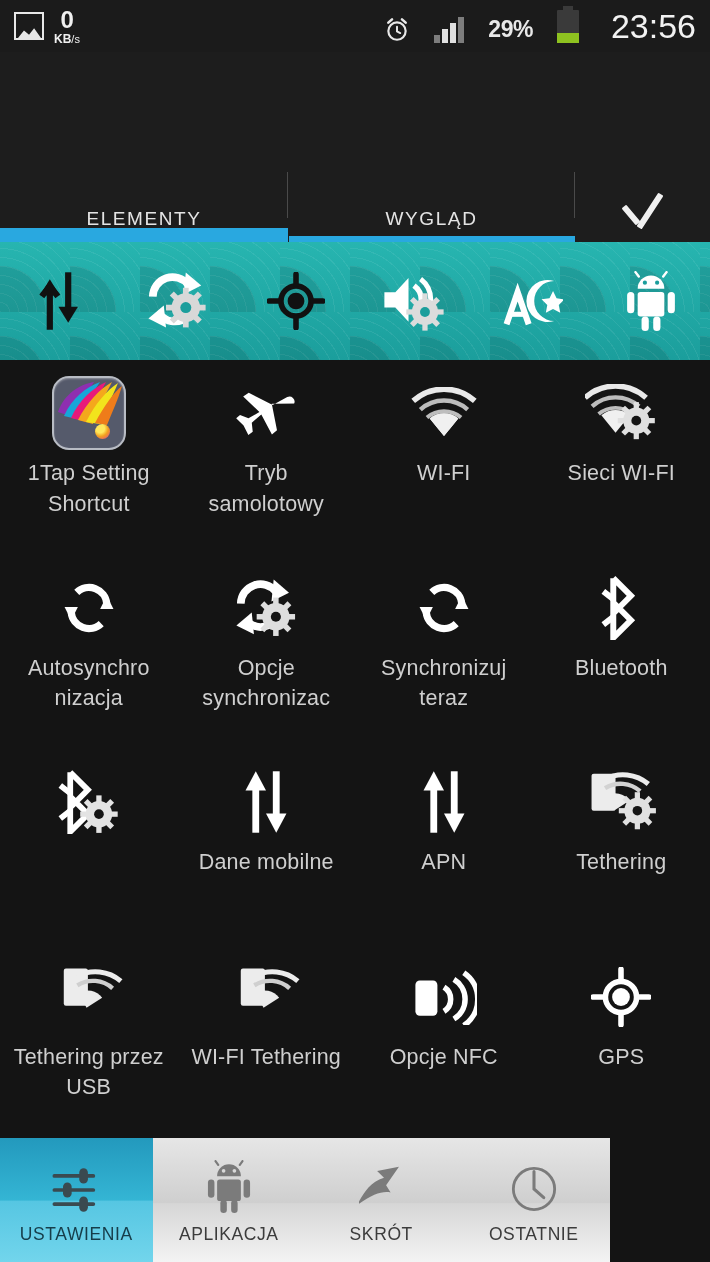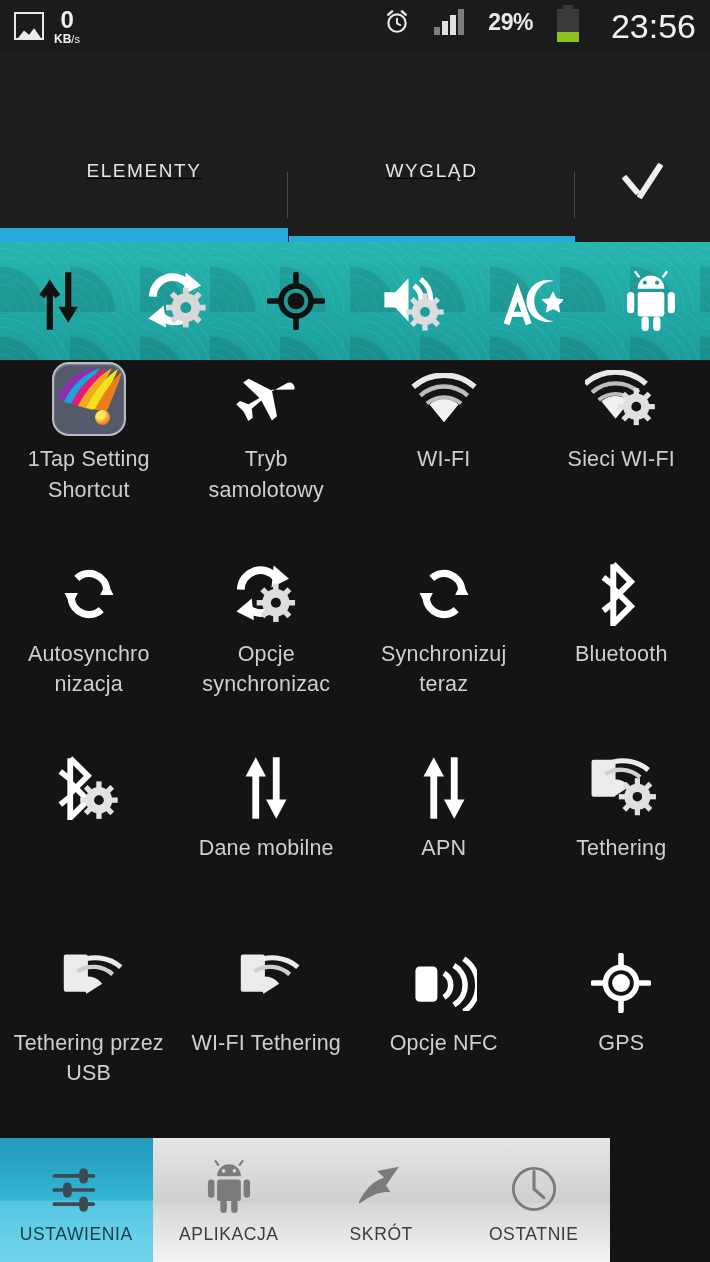--- a/index.html
+++ b/index.html
@@ -11,21 +11,21 @@
   #app { position:relative; width:710px; height:1262px; background:#141414; overflow:hidden; }
 
   
   #statusbar {
     position:absolute; left:0; top:0; width:710px; height:52px;
     background:#1b1b1b;
     display:flex; align-items:center;
     padding:0 14px;
   }
   .sb-left { display:flex; align-items:center; gap:10px; }
-  .sb-right { margin-left:auto; display:flex; align-items:flex-start; gap:24px; }
+  .sb-right { margin-left:auto; display:flex; align-items:flex-end; gap:24px; }
   .gallery-icon { width:30px; height:28px; border:2.5px solid #e8e8e8; position:relative; overflow:hidden; }
   .gallery-icon:after{
     content:""; position:absolute; left:2px; bottom:0; width:23px; height:12px;
     background:#e8e8e8;
     clip-path:polygon(0% 100%, 26% 38%, 48% 72%, 70% 18%, 100% 100%);
   }
   .netspeed { display:flex; flex-direction:column; align-items:center; line-height:1; color:#f0f0f0; }
   .netspeed .num { font-size:24px; font-weight:bold; letter-spacing:-0.5px; }
   .netspeed .unit { font-size:12px; font-weight:bold; margin-top:1px; }
   .netspeed .unit i { font-style:normal; font-weight:normal; font-size:11px; }
@@ -40,21 +40,21 @@
   .batt:before{ content:""; position:absolute; top:-4px; left:6px; width:10px; height:4px; background:#3a3a3a; }
   .batt .lvl { position:absolute; bottom:0; left:0; width:100%; height:29%; background:#8ec220; }
   .clock { color:#f2f2f2; font-size:34px; font-weight:normal; letter-spacing:0px; line-height:1;margin-left:8px; }
 
   
   #gap { position:absolute; left:0; top:52px; width:710px; height:108px; background:#1d1d1d; }
 
   
   #tabbar { position:absolute; left:0; top:160px; width:710px; height:82px; background:#1d1d1d; }
   .tabrow { position:absolute; left:0; top:0; width:710px; height:70px; display:flex; }
-  .tab { position:relative; display:flex; align-items:flex-start; justify-content:center;text-decoration:underline; }
+  .tab { position:relative; display:flex; align-items:flex-end; justify-content:center; }
   .tab-elementy { width:288px; }
   .tab-wyglad { width:287px; }
   .tab-check { width:135px; }
   .tab .lbl { color:#e4e4e4; font-size:19px; letter-spacing:1.6px; font-weight:normal; }
   .tab-divider { position:absolute; top:12px; width:1px; height:46px; background:#4a4a4a; }
   .chk { width:54px; height:40px; position:relative; }
   .chk:before, .chk:after { content:""; position:absolute; background:#f0f0f0; border-radius:1px; }
   .chk:before { width:6px; height:22px; left:12px; top:14px; transform:rotate(-40deg); }
   .chk:after  { width:6px; height:40px; left:31px; top:1px; transform:rotate(33deg); }
   .underline-thick { position:absolute; left:0; top:68px; width:288px; height:14px; background:#29a8e0; }
@@ -71,21 +71,21 @@
     display:flex; align-items:center;
   }
   #preview .pcell { flex:1; display:flex; align-items:center; justify-content:center; }
 
   
   #grid {
     position:absolute; left:0; top:360px; width:710px; height:778px;
     background:#141414;
     display:grid; grid-template-columns:repeat(4,1fr); grid-template-rows:repeat(4,1fr);
   }
-  .cell { display:flex; flex-direction:column; align-items:center; justify-content:flex-start; }
+  .cell { display:flex; flex-direction:column; align-items:center; justify-content:flex-start; padding-top:14px; }
   .cell .ico { height:78px; display:flex; align-items:center; justify-content:center; }
   .cell .cap {
     margin-top:6px; color:#cfcfcf; font-size:21.5px; line-height:1.42;
     text-align:center; max-width:160px; letter-spacing:0.2px; font-weight:normal;
   }
 
   
   .appicon {
     width:74px; height:74px; border-radius:17px; background:#555a6b;
     border:2px solid #b8bcc4; position:relative; overflow:hidden;

